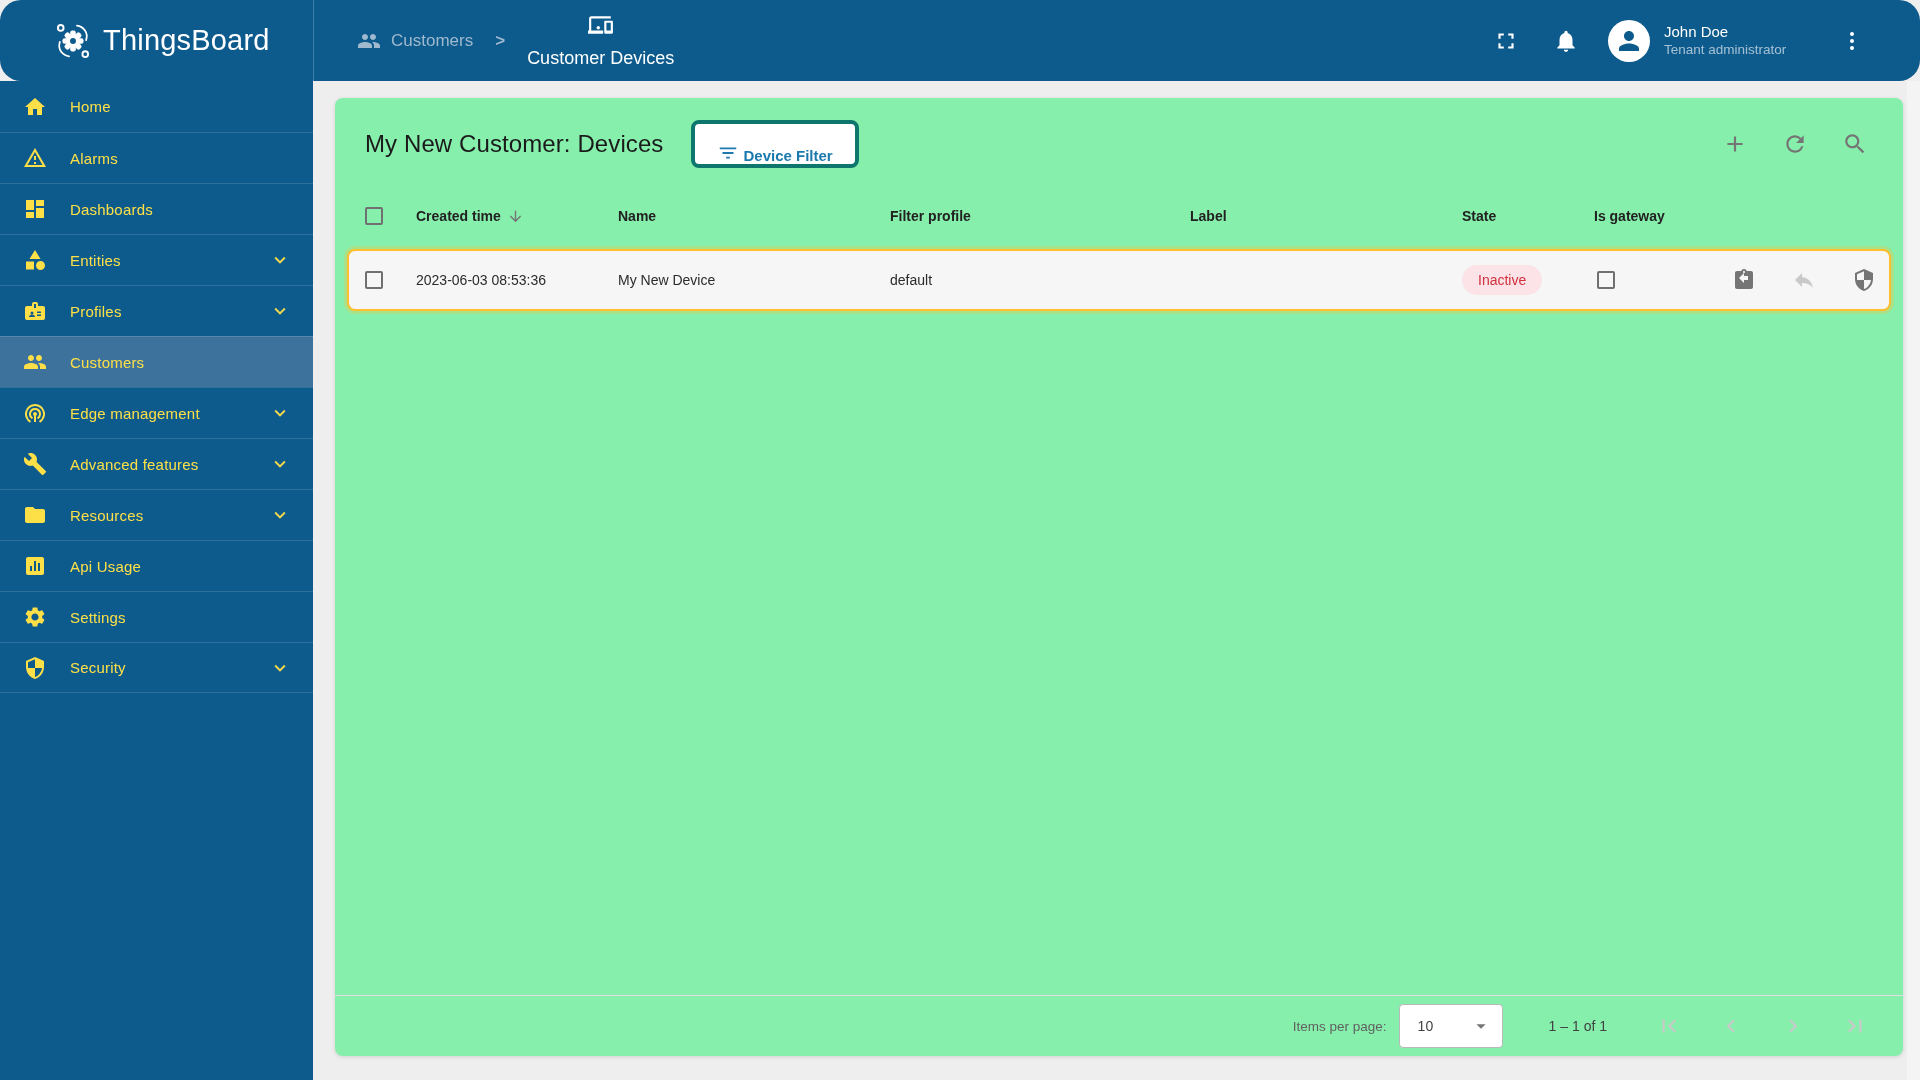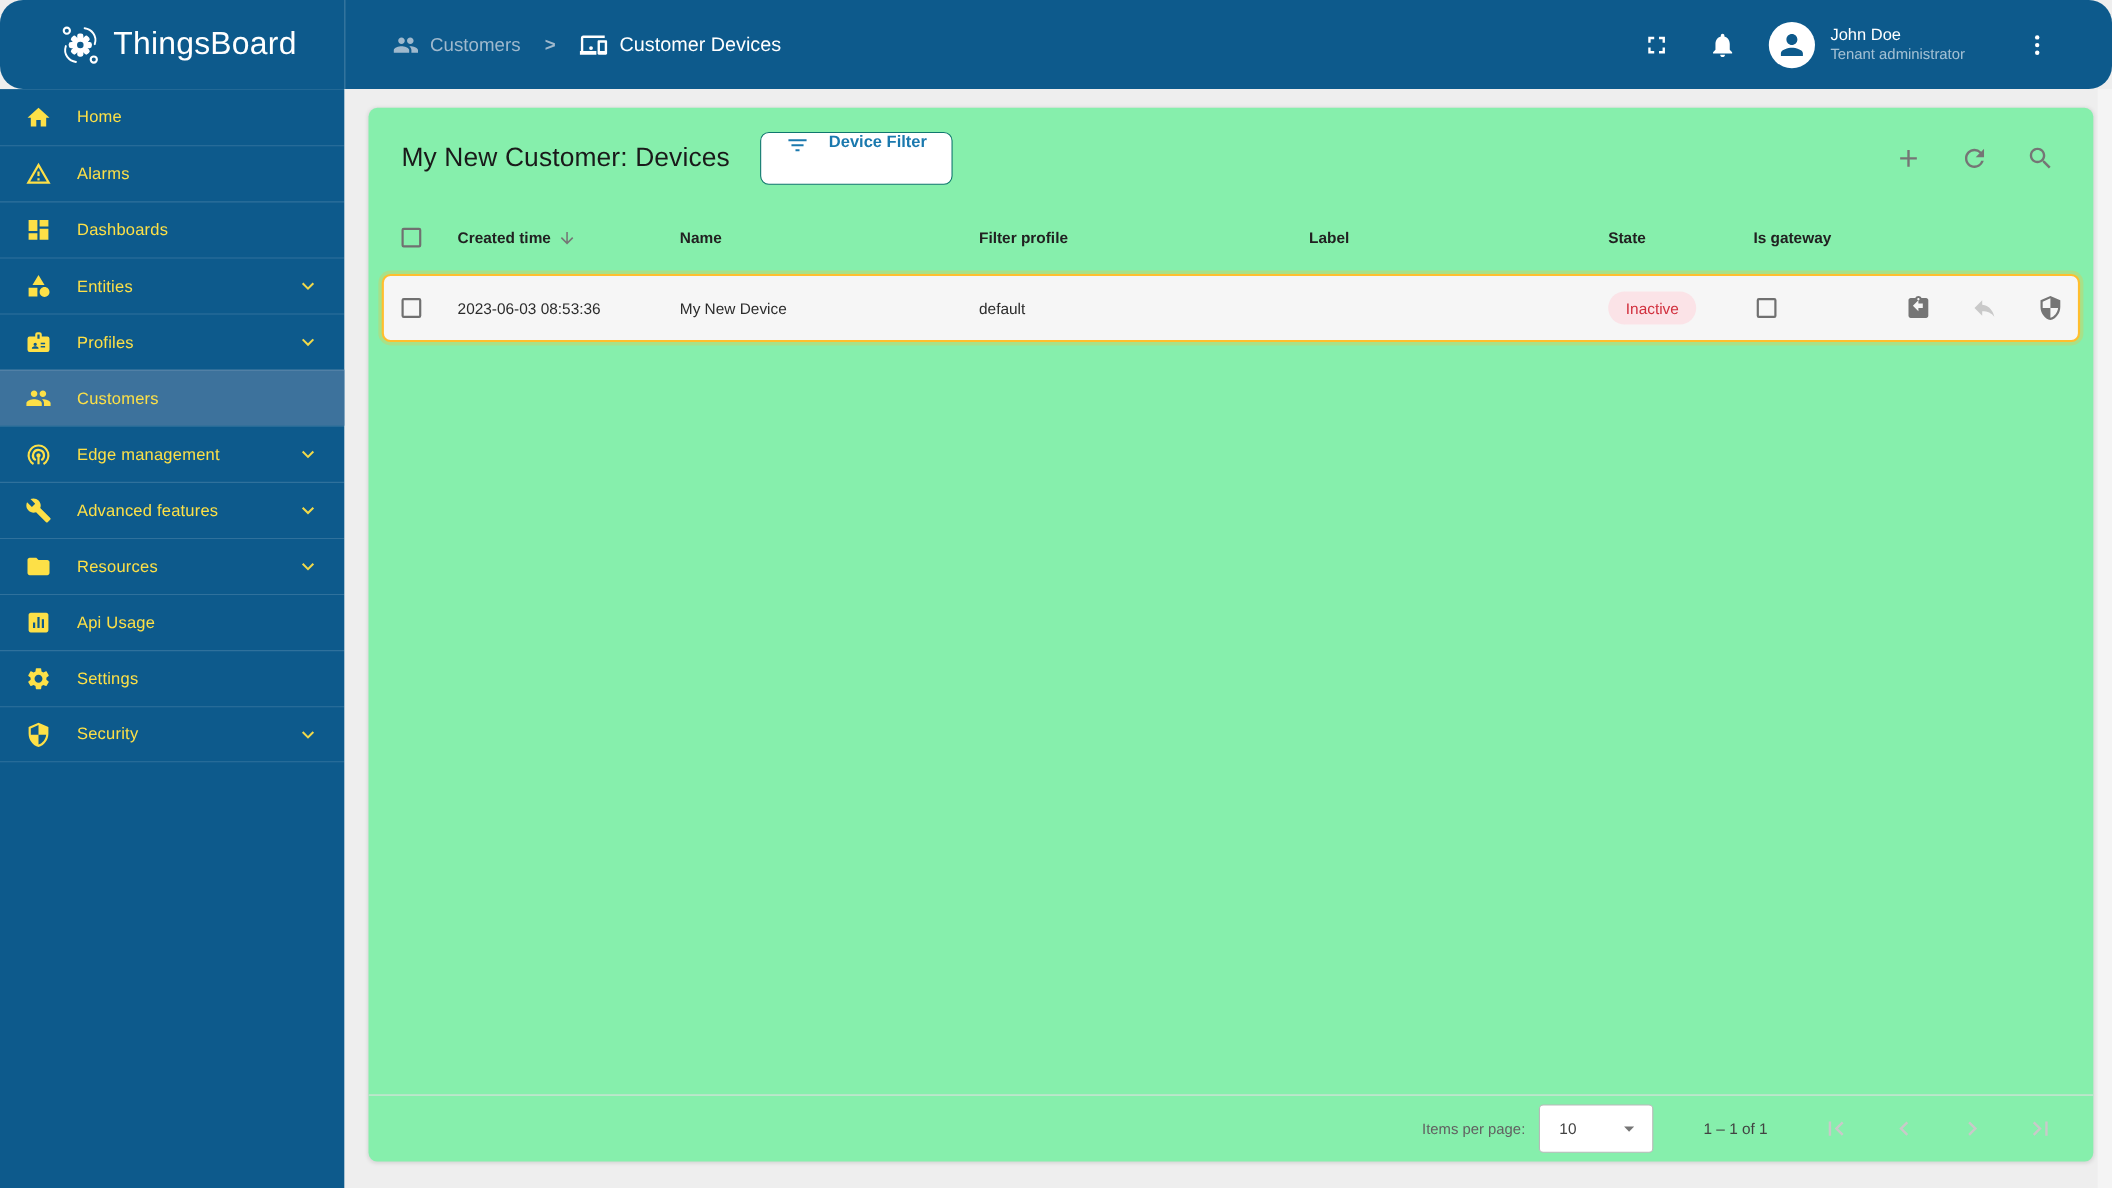--- a/index.html
+++ b/index.html
@@ -11,21 +11,21 @@
   .header { position:absolute; top:0; left:0; width:1920px; height:81px;
     background:var(--primary); display:flex; align-items:center; color:#fff; z-index:5;border-radius:21px; }
   .logo-section { width:313px; height:100%; display:flex; align-items:center;
     padding-left:52px; flex-shrink:0; }
   .logo-mark { width:42px; height:42px; margin-right:9px; flex-shrink:0; }
   .logo-text { font-size:29px; font-weight:400; letter-spacing:.2px; color:#fff; white-space:nowrap; }
   .breadcrumb { display:flex; align-items:center; height:100%; padding-left:43px;
     border-left:1px solid rgba(255,255,255,.22); flex:1; min-width:0; }
   .crumb { display:flex; align-items:center; gap:10px; }
   .crumb.muted { color:var(--breadcrumb-muted); font-size:17px; font-weight:500; }
-  .crumb.current { color:#fff; font-size:18px; font-weight:500; }
+  .crumb.current { color:#fff; font-size:18px; font-weight:500;flex-direction:column; }
   .crumb-sep { color:var(--breadcrumb-muted); font-size:17px; font-weight:700; margin:0 22px; }
   .hdr-right { display:flex; align-items:center; padding-right:48px; }
   .icon-btn { width:40px; height:40px; border:none; background:transparent; color:inherit;
     display:flex; align-items:center; justify-content:center; cursor:pointer; border-radius:50%; }
   .hdr-right .icon-btn { color:#fff; }
   .avatar { width:42px; height:42px; border-radius:50%; background:#fff; color:var(--primary);
     display:flex; align-items:center; justify-content:center; margin-left:22px; }
   .avatar svg { width:30px; height:30px; }
   .user-info { margin-left:14px; margin-right:10px; line-height:1.3; min-width:158px; }
   .user-name { font-size:15px; color:#fff; }
@@ -48,22 +48,22 @@
   
   .main { position:absolute; top:81px; left:313px; right:0; bottom:0;
     background:var(--page-bg); padding:17px 17px 24px 22px; }
   .scroll-strip { position:absolute; top:81px; right:0; width:13px; bottom:0;
     background:#f4f4f4; z-index:6; }
   .card { width:100%; height:100%; background:#86efac; border-radius:8px;
     box-shadow:0 1px 4px rgba(0,0,0,.12); display:flex; flex-direction:column; overflow:hidden; }
 
   .card-header { height:92px; display:flex; align-items:center; padding:0 28px 0 30px; }
   .card-title { font-size:24px; font-weight:500; color:#1a1a1a; letter-spacing:.1px; }
-  .filter-btn { margin-left:28px; height:48px; padding:0 22px; display:flex; align-items:flex-start;
-    gap:17px; background:#fff; border:1px solid #0f766e; border-radius:8px; cursor:pointer;
+  .filter-btn { margin-left:28px; height:48px; padding:0 22px; display:flex; align-items:flex-end;
+    gap:4px; background:#fff; border:4px solid #0f766e; border-radius:8px; cursor:pointer;
     color:var(--link-blue); font-size:15px; font-weight:700; font-family:inherit; }
   .filter-btn svg { width:22px; height:22px; }
   .card-header .spacer { flex:1; }
   .toolbar-icons { display:flex; gap:20px; }
   .toolbar-icons .icon-btn { color:var(--icon-gray); }
   .toolbar-icons .icon-btn svg { width:26px; height:26px; }
 
   
   .thead { display:grid; grid-template-columns:68px 202px 272px 300px 272px 132px 130px 1fr;
     height:52px; align-items:center; }

